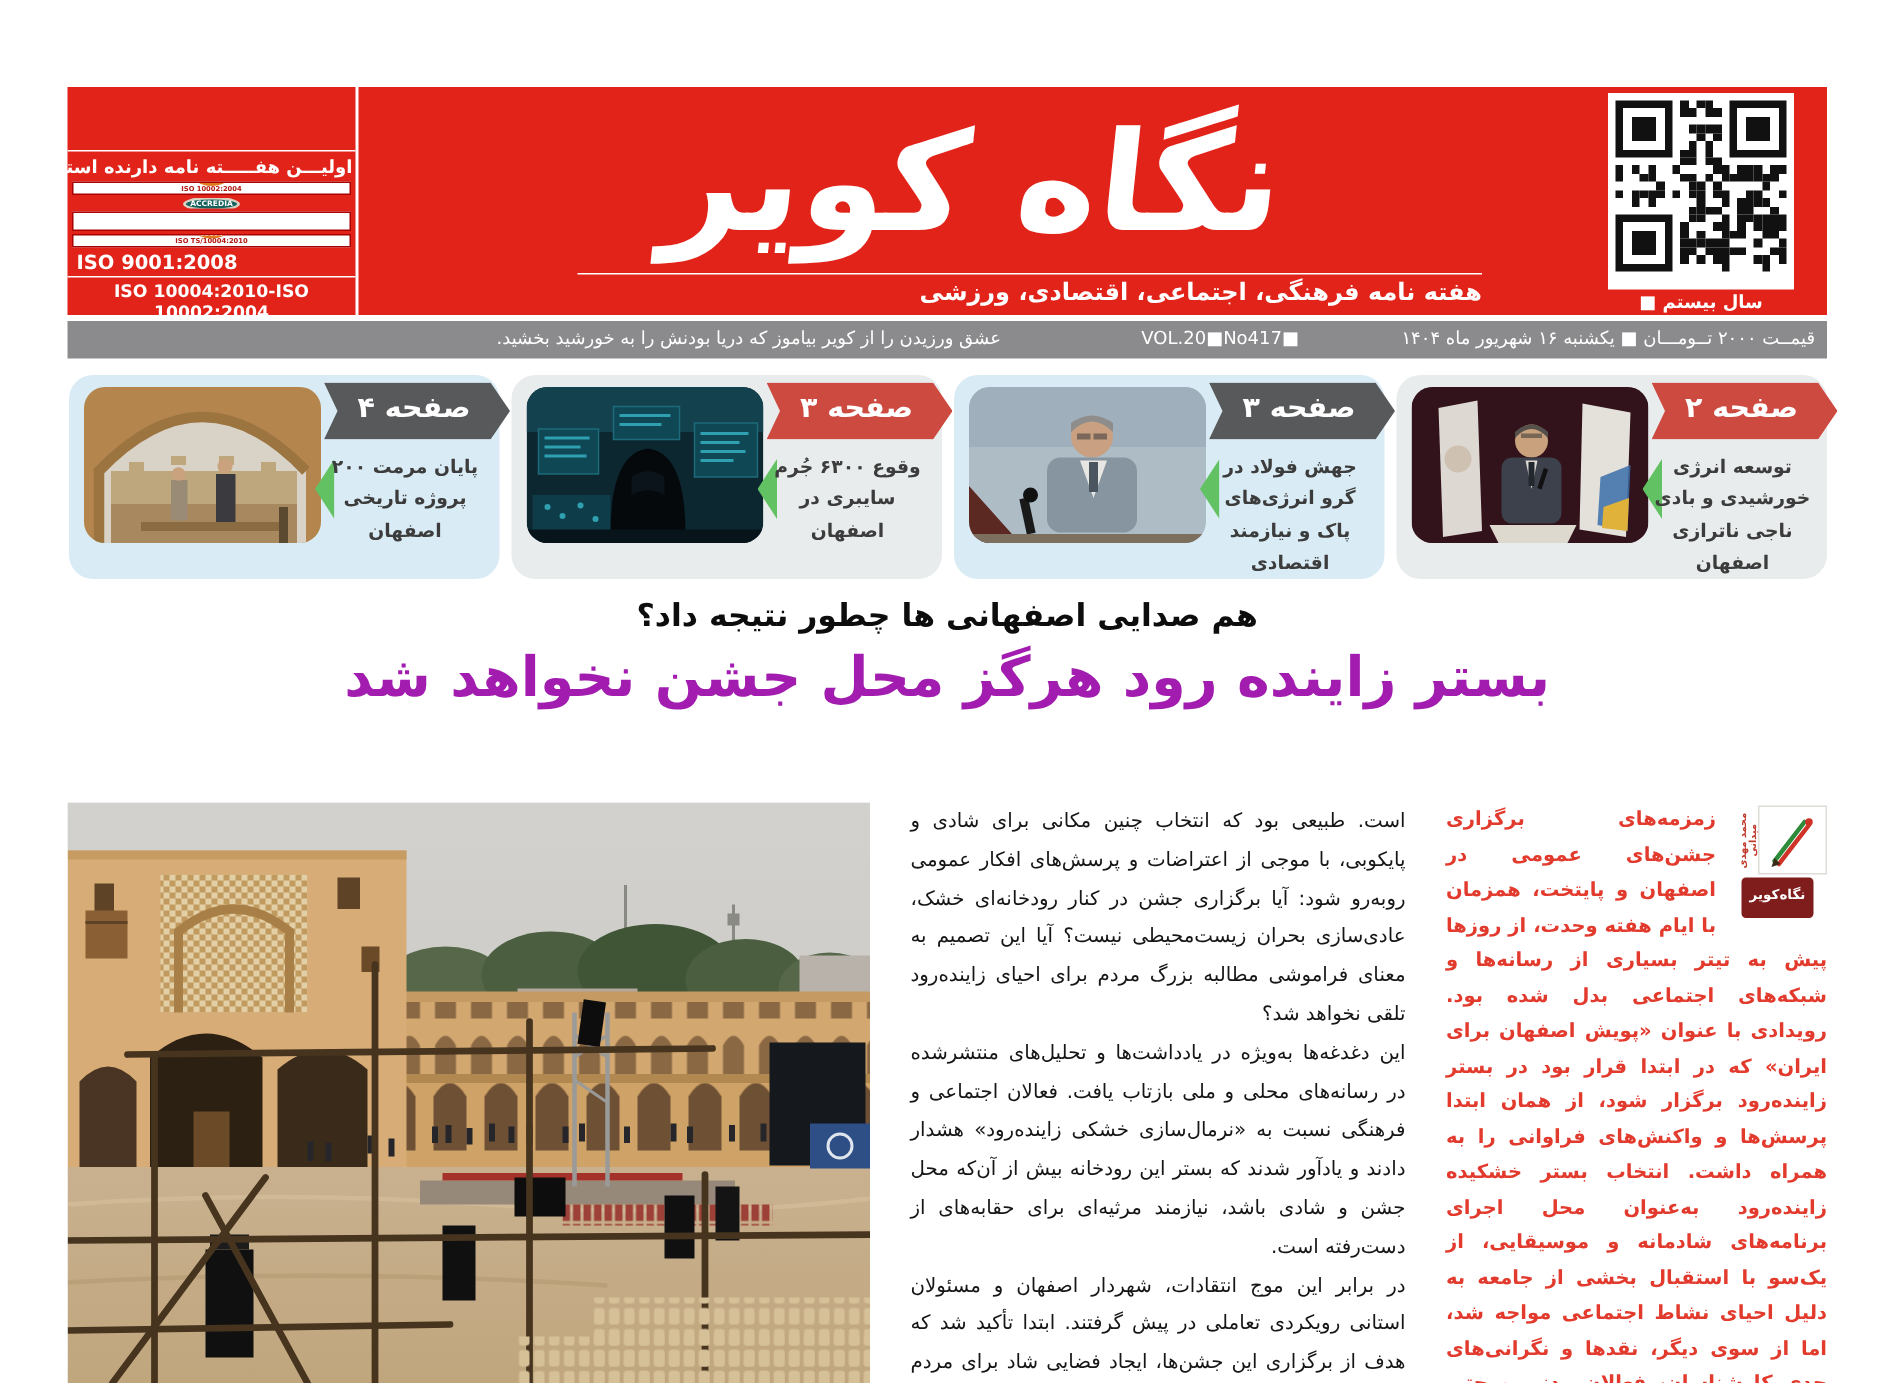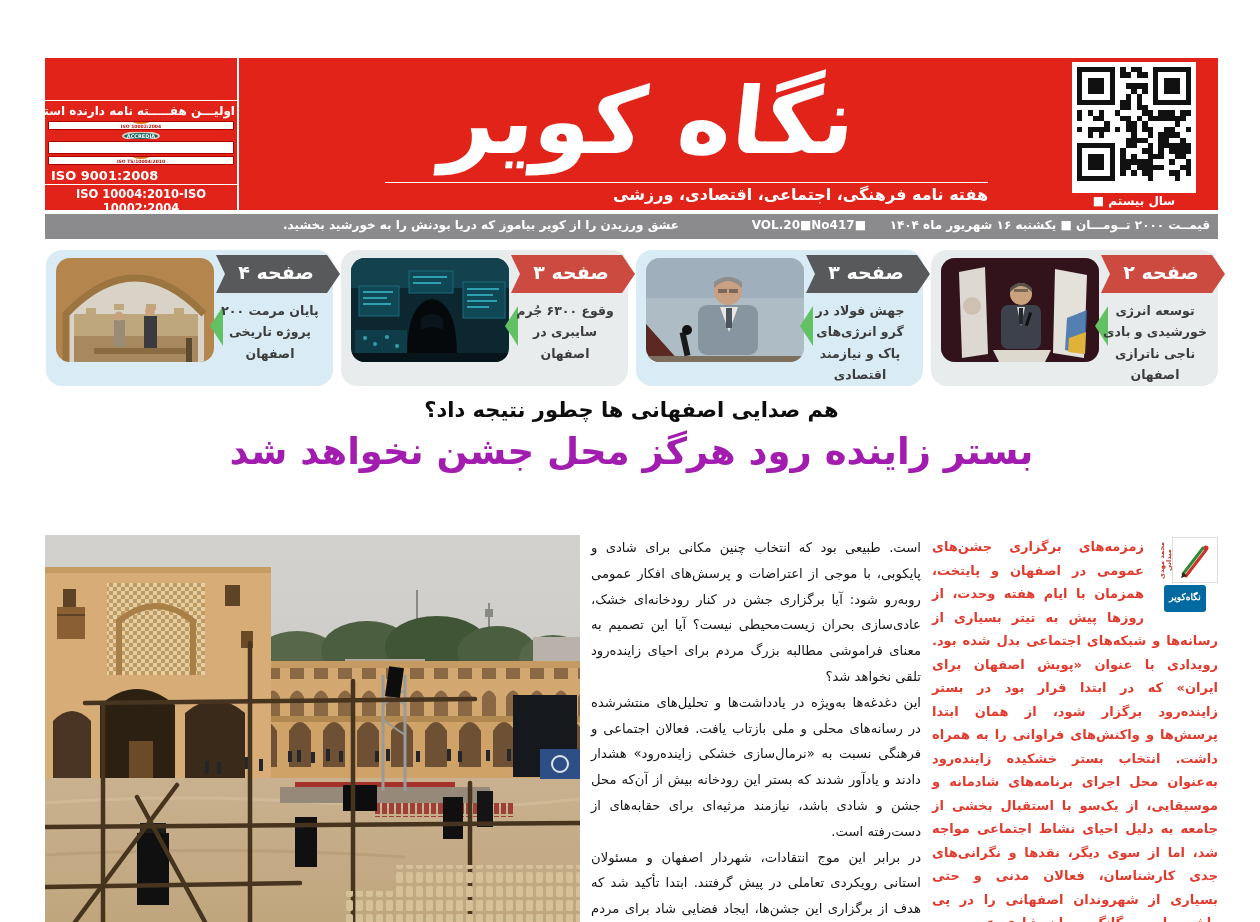--- a/index.html
+++ b/index.html
@@ -35,21 +35,21 @@
   .qr-grid { position:relative; width:114px; height:114px; display:grid; grid-template-columns:repeat(21,1fr); grid-template-rows:repeat(21,1fr); background:#fff; }
   .qr-grid b { display:block; }
   .qr-grid b.on { background:#111; }
   .finder { position:absolute; width:38px; height:38px; border:5px solid #111; background:#fff; }
   .finder::after { content:""; position:absolute; left:6px; top:6px; width:16px; height:16px; background:#111; }
   .f-tl { left:0; top:0; } .f-tr { right:0; top:0; } .f-bl { left:0; bottom:0; }
   .issue-line { position:absolute; right:22px; top:136px; width:124px; text-align:center; color:#fff; font-size:12px; font-weight:bold; direction:rtl; }
 
   
   .infobar { position:absolute; left:45px; top:214px; width:1173px; height:25px; background:#8b8b8d; color:#fff; direction:ltr; }
-  .infobar span { position:absolute; top:4px; font-size:12px; font-weight:bold; white-space:nowrap; }
+  .infobar span { position:absolute; top:4px; font-size:12px; font-weight:normal; white-space:nowrap;margin-left:48px; }
   .ib-price { right:8px; direction:rtl; }
   .ib-vol { right:352px; direction:ltr; }
   .ib-slogan { left:238px; direction:rtl; }
 
   
   .teasers { position:absolute; left:45px; top:250px; width:1173px; height:136px; display:flex; flex-direction:row-reverse; gap:8px; }
   .card { position:relative; width:287px; height:136px; border-radius:16px; }
   .card.bg-gray { background:#e9eced; }
   .card.bg-blue { background:#d9ebf4; }
   .card-photo { position:absolute; left:10px; top:8px; width:158px; height:104px; border-radius:14px; overflow:hidden; }
@@ -57,31 +57,31 @@
   .ribbon { position:absolute; top:5px; right:-7px; height:38px; min-width:124px; color:#fff; font-weight:bold; font-size:19px; display:flex; align-items:center; justify-content:center; padding:0 20px 4px 16px; clip-path:polygon(0 0,calc(100% - 13px) 0,100% 50%,calc(100% - 13px) 100%,0 100%,9px 50%); direction:rtl; }
   .ribbon.red { background:#cd4a41; } .ribbon.gray { background:#58595b; }
   .chev { position:absolute; left:164px; top:56px; width:13px; height:40px; background:#62c162; clip-path:polygon(100% 0,0 50%,100% 100%); }
   .card-title { position:absolute; right:8px; top:50px; width:110px; text-align:center; font-size:12.5px; font-weight:bold; color:#3c3c3c; line-height:1.7; direction:rtl; }
 
   
   .kicker { position:absolute; left:45px; top:398px; width:1173px; text-align:center; font-size:21px; font-weight:bold; color:#0d0d0d; direction:rtl; }
   .headline { position:absolute; left:45px; top:430px; width:1173px; text-align:center; font-size:37px; font-weight:bold; color:#a21caf; direction:rtl; letter-spacing:-1px; }
 
   
-  .main { position:absolute; left:45px; top:535px; width:1173px; height:387px; display:flex; gap:11px; direction:ltr; overflow:hidden; }
+  .main { position:absolute; left:45px; top:535px; width:1173px; height:387px; display:flex; gap:27px; direction:ltr; overflow:hidden; }
   .photo { width:535px; height:387px; flex:none; overflow:hidden; background:#ccccc7; }
   .midcol { width:330px; flex:none; direction:rtl; text-align:justify; font-size:13.2px; line-height:25.8px; color:#161616; }
   .midcol p { margin:0; }
   .redcol { flex:1; direction:rtl; }
   .oped { color:#e23b2e; font-weight:bold; font-size:13px; line-height:23.5px; text-align:justify; }
   .authorbox { float:right; width:66px; margin:2px 0 4px 8px; text-align:center; }
   .authorbox .toprow { display:flex; direction:ltr; justify-content:flex-end; align-items:stretch; }
   .vname { writing-mode:vertical-rl; transform:rotate(180deg); font-size:6.5px; color:#c0392b; font-weight:bold; height:46px; line-height:1; }
   .penbox { width:46px; height:46px; background:#fff; border:1px solid #e0dcd8; }
-  .opedbadge { display:inline-block; margin-top:2px; background:#0369a1; color:#fff; font-size:9px; font-weight:bold; border-radius:3px; padding:1px 5px 2px;font-family:Liberation Serif, serif; }
+  .opedbadge { display:inline-block; margin-top:2px; background:#7f1d1d; color:#fff; font-size:9px; font-weight:bold; border-radius:3px; padding:1px 5px 2px; }
 </style>
 </head>
 <body>
 
 <div class="page">
 
   <div class="masthead">
     <div class="standards">
       <div class="rule"></div>
       <div class="standards-note">اولیـــن هفـــــته نامه دارنده استانداردهای</div>

